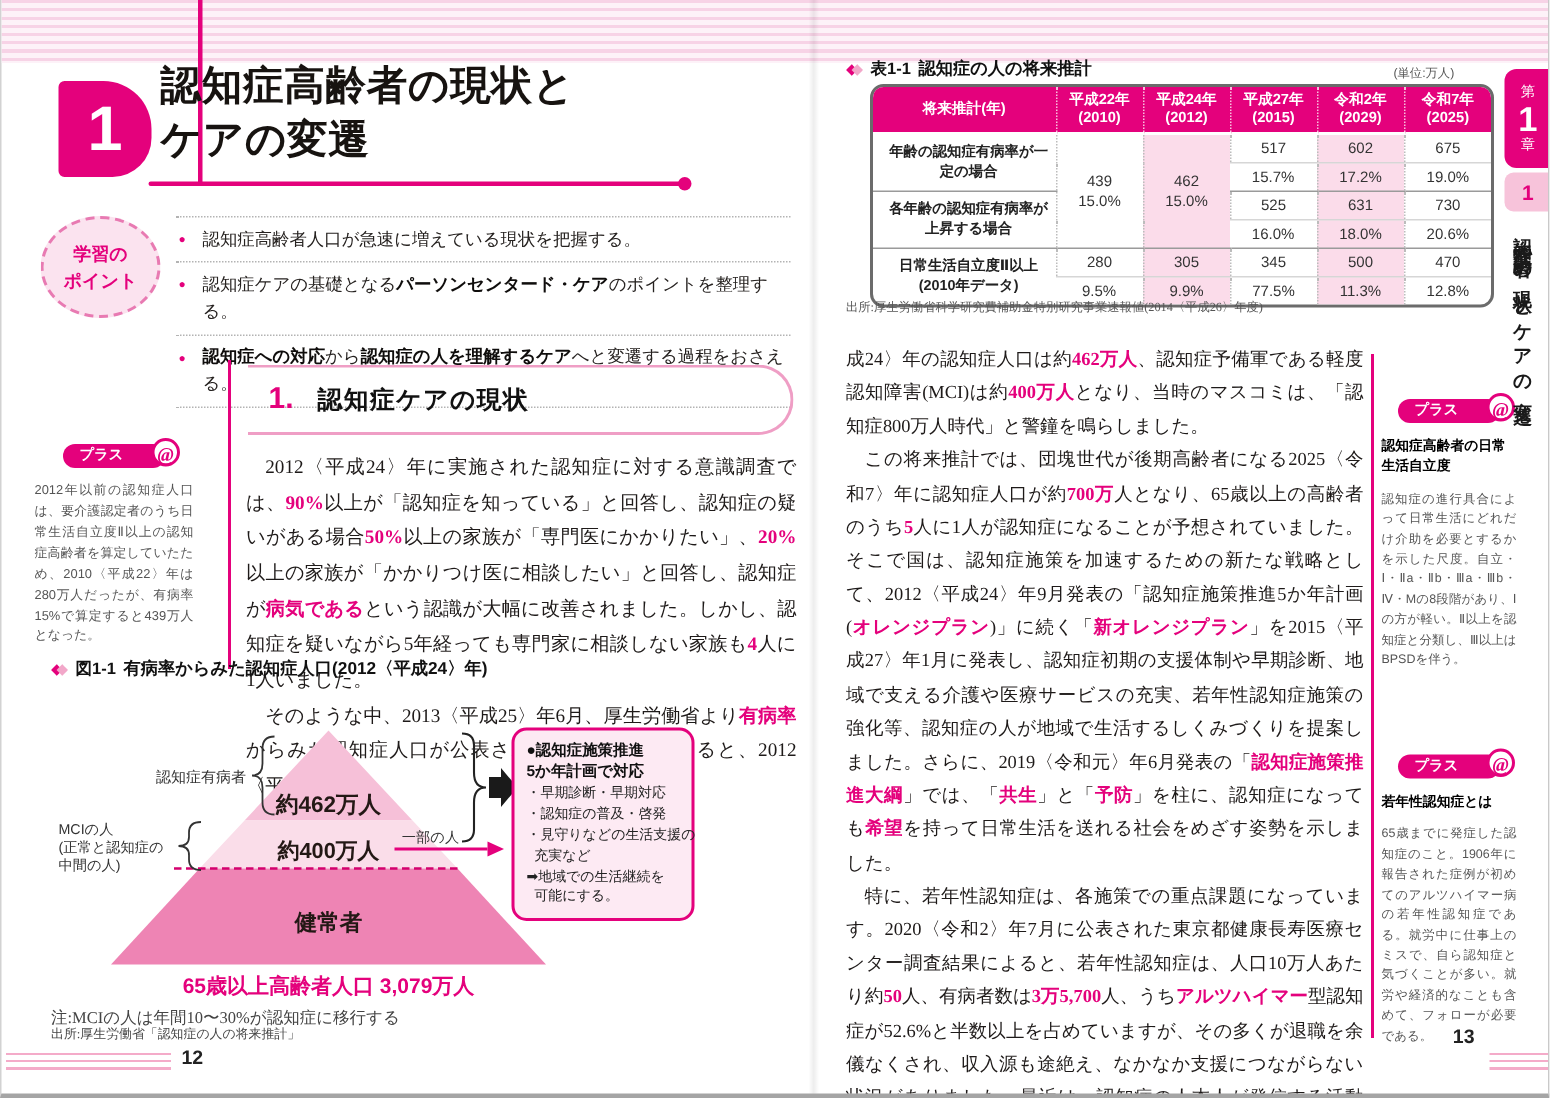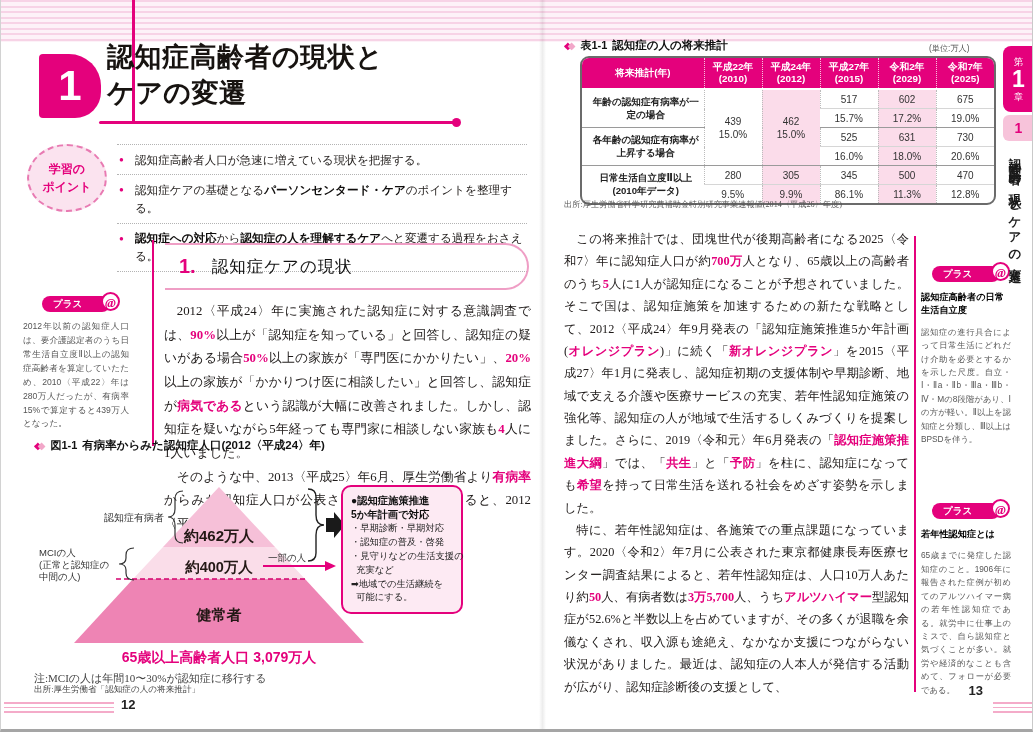--- a/index.html
+++ b/index.html
@@ -44,21 +44,21 @@
   .plus-body{margin-top:8px;font-size:8.6px;line-height:1.62;color:#555;text-align:justify;}
   .note-title{margin:9px 0 4px;font-size:9.2px;font-weight:bold;color:#000;line-height:1.45;}
   .sidenote{width:90px;}
   .sidenote .plus-body{font-size:8.3px;}
   
   .vline-left{left:151px;top:240px;width:2px;height:206px;background:#e4017c;}
   .vline-right{left:913px;top:236px;width:2px;height:456px;background:#e4017c;}
   .sec-head{left:164px;top:243px;width:364px;height:47px;border:2px solid #ef9ec5;border-left:none;
     border-radius:0 26px 26px 0;display:flex;align-items:center;gap:16px;padding-left:14px;box-sizing:border-box;}
   .sec-num{font-size:20px;font-weight:bold;color:#e4017c;}
-  .sec-title{font-size:16.5px;font-weight:normal;color:#111;letter-spacing:1px;}
+  .sec-title{font-size:16.5px;font-weight:bold;color:#111;letter-spacing:1px;}
   .bodycol{font-family:"Liberation Serif","DejaVu Serif",serif;text-align:justify;color:#1e1a19;}
   .bodycol p{margin:0;text-indent:1em;}
   .bodycol p.noindent{text-indent:0;}
   .lp-body{left:163px;top:300px;width:367px;font-size:12.8px;line-height:1.85;}
   .rp-body{left:563px;top:228px;width:345px;font-size:12.3px;line-height:1.82;}
   
   .fig-cap{display:flex;align-items:baseline;gap:5px;font-weight:bold;}
   .fig-cap .d1{color:#e4017c;font-size:10px;}
   .fig-cap .d2{color:#f2a7c9;font-size:10px;margin-left:-9px;}
   .fig-cap .cap-label{font-size:11px;color:#111;}
@@ -274,30 +274,31 @@
 (2010年データ)</td>
           <td>280</td>
           <td class="shade">305</td>
           <td>345</td>
           <td class="shade">500</td>
           <td>470</td>
         </tr>
         <tr>
           <td>9.5%</td>
           <td class="shade">9.9%</td>
-          <td>86.1%</td>
+          <td>77.5%</td>
           <td class="shade">11.3%</td>
           <td>12.8%</td>
         </tr>
       </tbody>
     </table>
   </div>
   <div class="abs tab-src">出所:厚生労働省科学研究費補助金特別研究事業速報値(2014〈平成26〉年度)</div>
 
   <div class="abs bodycol rp-body">
+    <p class="noindent"><span>成24〉年の認知症人口は約</span><span class="hlb">462万人</span><span>、認知症予備軍である軽度認知障害(MCI)は約</span><span class="hlb">400万人</span><span>となり、当時のマスコミは、「認知症800万人時代」と警鐘を鳴らしました。</span></p>
     <p><span>この将来推計では、団塊世代が後期高齢者になる2025〈令和7〉年に認知症人口が約</span><span class="hlb">700万</span><span>人となり、65歳以上の高齢者のうち</span><span class="hlb">5</span><span>人に1人が認知症になることが予想されていました。そこで国は、認知症施策を加速するための新たな戦略として、2012〈平成24〉年9月発表の「認知症施策推進5か年計画(</span><span class="hlb">オレンジプラン</span><span>)」に続く「</span><span class="hlb">新オレンジプラン</span><span>」を2015〈平成27〉年1月に発表し、認知症初期の支援体制や早期診断、地域で支える介護や医療サービスの充実、若年性認知症施策の強化等、認知症の人が地域で生活するしくみづくりを提案しました。さらに、2019〈令和元〉年6月発表の「</span><span class="hlb">認知症施策推進大綱</span><span>」では、「</span><span class="hlb">共生</span><span>」と「</span><span class="hlb">予防</span><span>」を柱に、認知症になっても</span><span class="hlb">希望</span><span>を持って日常生活を送れる社会をめざす姿勢を示しました。</span></p>
     <p><span>特に、若年性認知症は、各施策での重点課題になっています。2020〈令和2〉年7月に公表された東京都健康長寿医療センター調査結果によると、若年性認知症は、人口10万人あたり約</span><span class="hlb">50</span><span>人、有病者数は</span><span class="hlb">3万5,700</span><span>人、うち</span><span class="hlb">アルツハイマー</span><span>型認知症が52.6%と半数以上を占めていますが、その多くが退職を余儀なくされ、収入源も途絶え、なかなか支援につながらない状況がありました。最近は、認知症の人本人が発信する活動が広がり、認知症診断後の支援として、</span></p>
   </div>
 
   <div class="abs vline-right"></div>
 
   <div class="abs sidenote" style="left:920px;top:266px;">
     <div class="plus-badge">
       <span>プラス</span>
       <span class="at">@</span>

